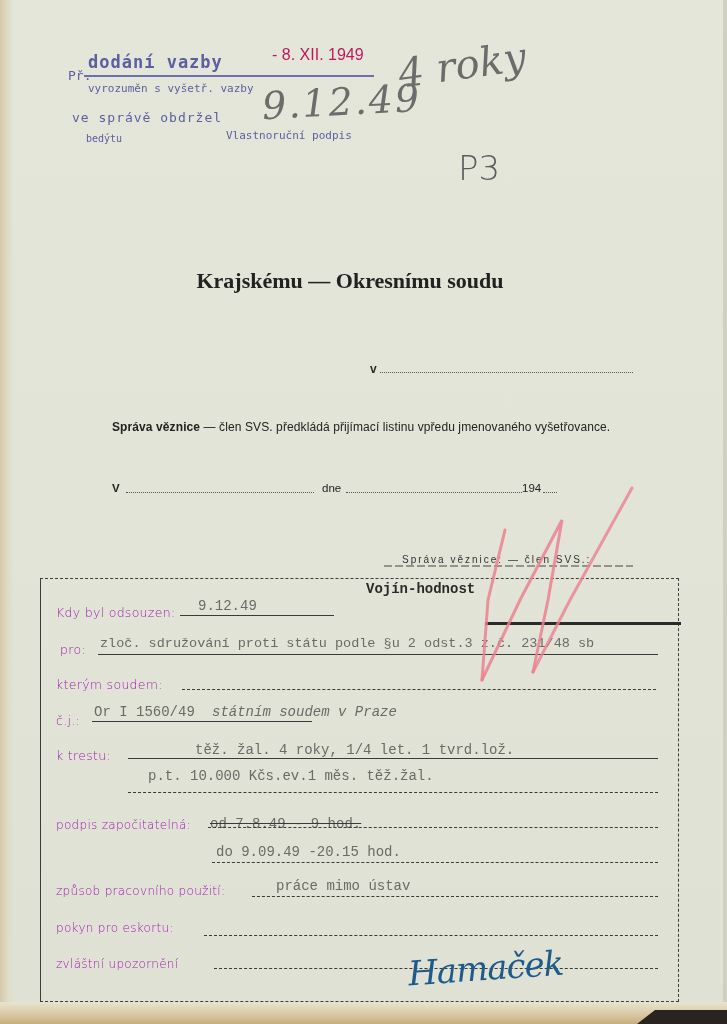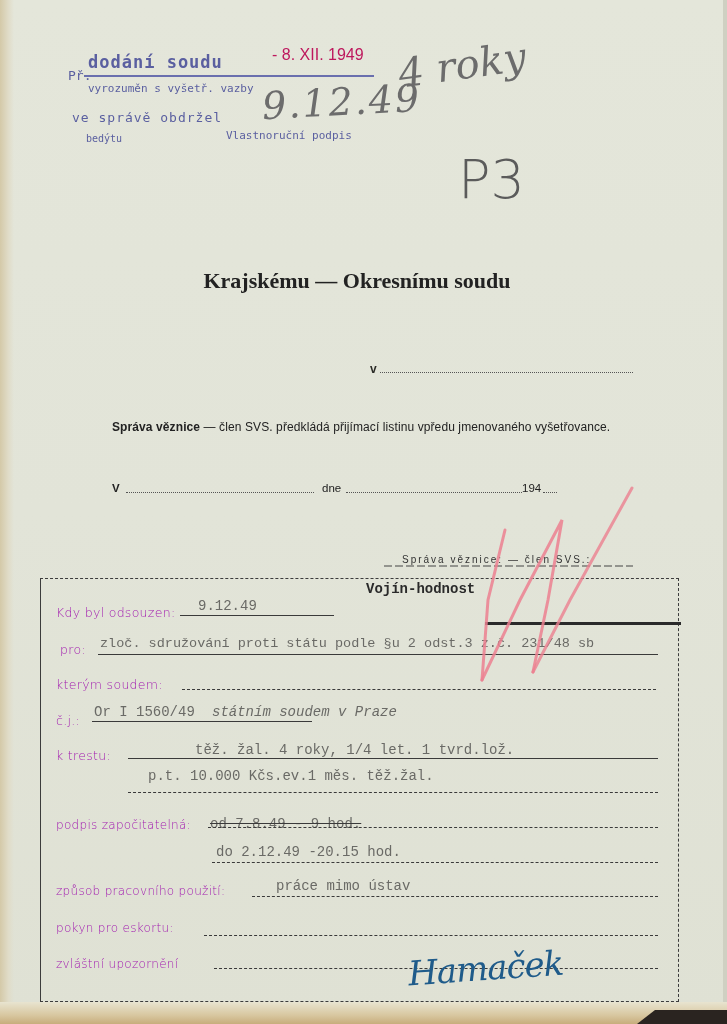--- a/index.html
+++ b/index.html
@@ -40,26 +40,26 @@
     .stamp-prefix { left: 68px; top: 68px; font-size: 13px; }
     .stamp-l2 { left: 88px; top: 82px; font-size: 11px; }
     .stamp-l3 { left: 72px; top: 110px; font-size: 13px; letter-spacing: 1px; }
     .stamp-l4 { left: 86px; top: 133px; font-size: 10px; }
     .stamp-l4b { left: 226px; top: 129px; font-size: 11px; }
 
     
     .hand { position: absolute; font-family: "DejaVu Serif", serif; font-style: italic; color: #6c6c6c; }
     .hand-date { left: 262px; top: 80px; font-size: 38px; transform: rotate(-3deg); letter-spacing: 2px; }
     .hand-years { left: 398px; top: 42px; font-size: 40px; transform: rotate(-8deg); }
-    .hand-p3 { left: 458px; top: 148px; font-size: 54px; font-style: normal; font-family: "DejaVu Sans", sans-serif; font-weight: 300; color: #5b5b5b; }
+    .hand-p3 { left: 458px; top: 148px; font-size: 34px; font-style: normal; font-family: "DejaVu Sans", sans-serif; font-weight: 300; color: #5b5b5b; }
 
     
     .heading {
       position: absolute; left: 0; width: 700px; top: 268px; text-align: center;
-      font-size: 22px; font-weight: bold; color: #222; margin-left: 7px;
+      font-size: 22px; font-weight: bold; color: #222;
     }
     .v-line-label { position: absolute; left: 370px; top: 362px; font-size: 12px; font-family: "Liberation Sans", sans-serif; font-weight: bold; }
     .dot-line { position: absolute; border-bottom: 1px dotted #555; height: 1px; }
 
     .intro {
       position: absolute; left: 112px; top: 420px; font-size: 12px;
       font-family: "Liberation Sans", sans-serif; font-weight: normal; color: #222; letter-spacing: 0.1px;
     }
     .intro b { font-weight: bold; }
     .place-row { position: absolute; top: 482px; font-size: 11.5px; font-family: "Liberation Sans", sans-serif; color: #222; }
@@ -99,21 +99,21 @@
 <body>
 
 <div class="paper"></div>
 <div class="paper-left-edge"></div>
 <div class="paper-right-edge"></div>
 <div class="paper-bottom-edge"></div>
 <div class="paper-bottom-dark"></div>
 
 <div>
   <div class="stamp stamp-prefix">Př.</div>
-  <div class="stamp stamp-title">dodání soudu</div>
+  <div class="stamp stamp-title">dodání vazby</div>
   <div class="stamp stamp-date">- 8. XII. 1949</div>
   <div class="stamp-line"></div>
   <div class="stamp stamp-l2">vyrozuměn s vyšetř. vazby</div>
   <div class="stamp stamp-l3">ve správě obdržel</div>
   <div class="stamp stamp-l4">bedýtu</div>
   <div class="stamp stamp-l4b">Vlastnoruční podpis</div>
 </div>
 
 <div class="hand hand-date">9.12.49</div>
 <div class="hand hand-years">4 roky</div>
@@ -156,21 +156,21 @@
 
 <div class="label" style="left:56px; top:748px;text-align:center;">k trestu:</div>
 <div class="typed" style="left:148px; top:742px;margin-left:47px;">těž. žal. 4 roky, 1/4 let. 1 tvrd.lož.</div>
 <div class="rule" style="left:128px; top:758px; width:530px;"></div>
 <div class="typed" style="left:148px; top:768px;">p.t. 10.000 Kčs.ev.1 měs. těž.žal.</div>
 <div class="rule dashed" style="left:128px; top:792px; width:530px;"></div>
 
 <div class="label" style="left:56px; top:818px; font-size:12px;">podpis započitatelná:</div>
 <div class="typed strike" style="left:210px; top:816px;">od  7.8.49 - 9 hod.</div>
 <div class="rule dashed" style="left:208px; top:827px; width:450px;"></div>
-<div class="typed" style="left:216px; top:844px;">do 2.12.49 -20.15 hod.</div>
+<div class="typed" style="left:216px; top:844px;">do 9.09.49 -20.15 hod.</div>
 <div class="rule dashed" style="left:212px; top:862px; width:446px;"></div>
 
 <div class="label" style="left:56px; top:884px; font-size:12px;">způsob pracovního použití:</div>
 <div class="typed" style="left:276px; top:878px;">práce mimo ústav</div>
 <div class="rule dashed" style="left:252px; top:896px; width:406px;"></div>
 
 <div class="label" style="left:56px; top:921px; font-size:12px;">pokyn pro eskortu:</div>
 <div class="rule dashed" style="left:204px; top:935px; width:454px;"></div>
 
 <div class="label" style="left:56px; top:957px; font-size:12px;">zvláštní upozornění</div>

